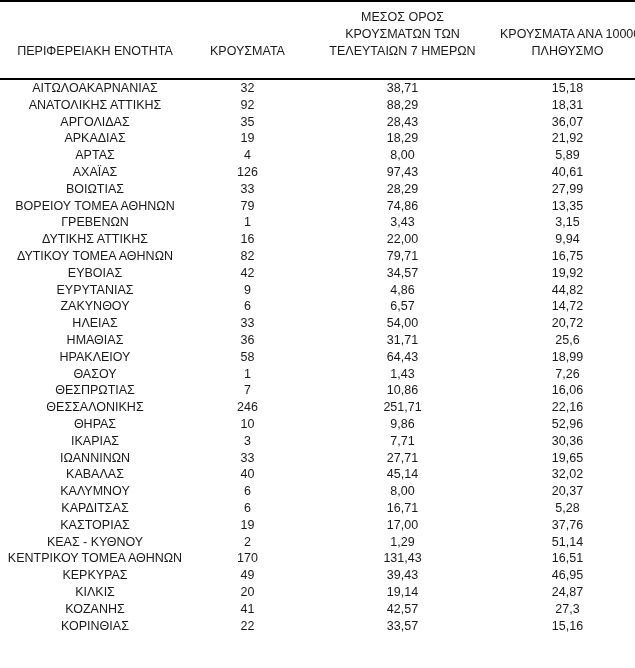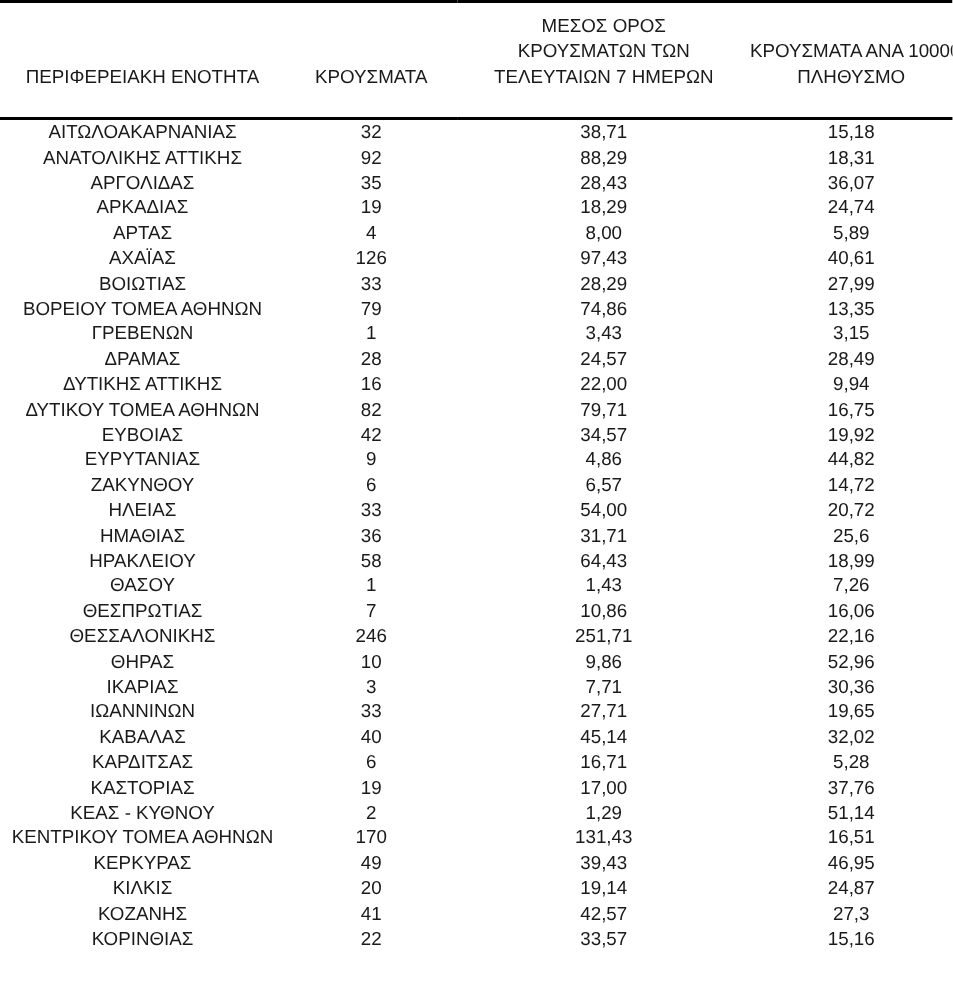--- a/index.html
+++ b/index.html
@@ -88,21 +88,21 @@
       <tr>
         <td>ΑΡΓΟΛΙΔΑΣ</td>
         <td>35</td>
         <td>28,43</td>
         <td>36,07</td>
       </tr>
       <tr>
         <td>ΑΡΚΑΔΙΑΣ</td>
         <td>19</td>
         <td>18,29</td>
-        <td>24,74</td>
+        <td>21,92</td>
       </tr>
       <tr>
         <td>ΑΡΤΑΣ</td>
         <td>4</td>
         <td>8,00</td>
         <td>5,89</td>
       </tr>
       <tr>
         <td>ΑΧΑΪΑΣ</td>
         <td>126</td>
@@ -121,26 +121,20 @@
         <td>74,86</td>
         <td>13,35</td>
       </tr>
       <tr>
         <td>ΓΡΕΒΕΝΩΝ</td>
         <td>1</td>
         <td>3,43</td>
         <td>3,15</td>
       </tr>
       <tr>
-        <td>ΔΡΑΜΑΣ</td>
-        <td>28</td>
-        <td>24,57</td>
-        <td>28,49</td>
-      </tr>
-      <tr>
         <td>ΔΥΤΙΚΗΣ ΑΤΤΙΚΗΣ</td>
         <td>16</td>
         <td>22,00</td>
         <td>9,94</td>
       </tr>
       <tr>
         <td>ΔΥΤΙΚΟΥ ΤΟΜΕΑ ΑΘΗΝΩΝ</td>
         <td>82</td>
         <td>79,71</td>
         <td>16,75</td>
@@ -217,20 +211,26 @@
         <td>27,71</td>
         <td>19,65</td>
       </tr>
       <tr>
         <td>ΚΑΒΑΛΑΣ</td>
         <td>40</td>
         <td>45,14</td>
         <td>32,02</td>
       </tr>
       <tr>
+        <td>ΚΑΛΥΜΝΟΥ</td>
+        <td>6</td>
+        <td>8,00</td>
+        <td>20,37</td>
+      </tr>
+      <tr>
         <td>ΚΑΡΔΙΤΣΑΣ</td>
         <td>6</td>
         <td>16,71</td>
         <td>5,28</td>
       </tr>
       <tr>
         <td>ΚΑΣΤΟΡΙΑΣ</td>
         <td>19</td>
         <td>17,00</td>
         <td>37,76</td>

